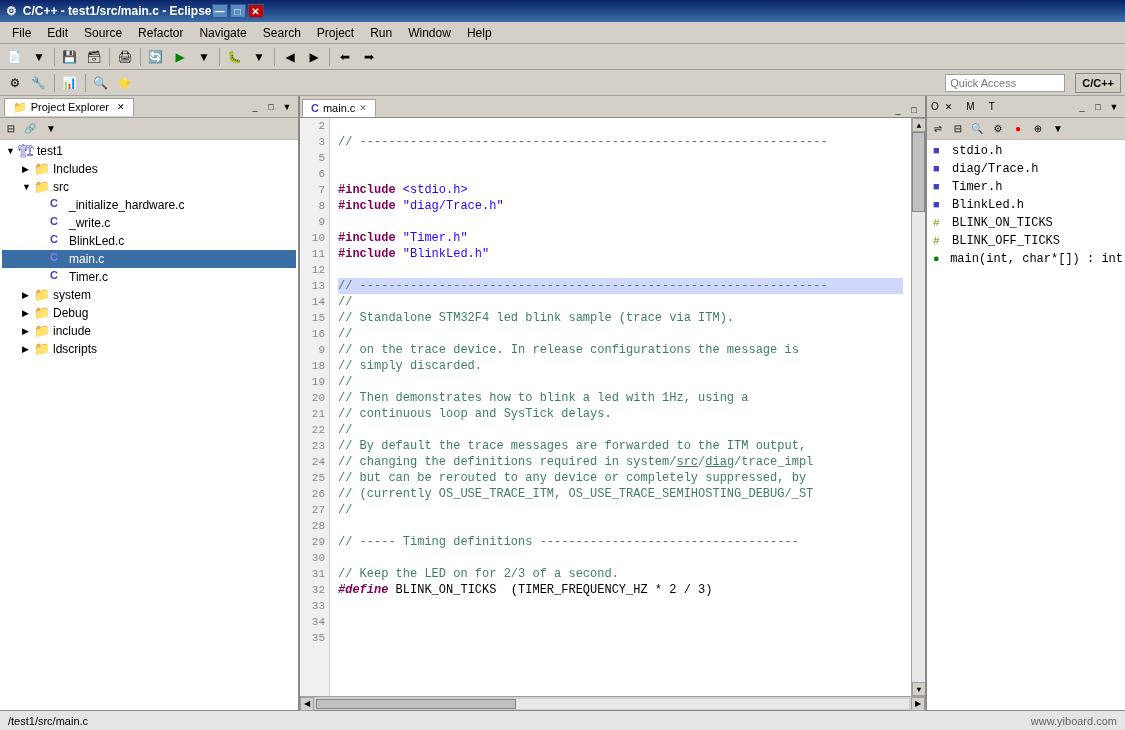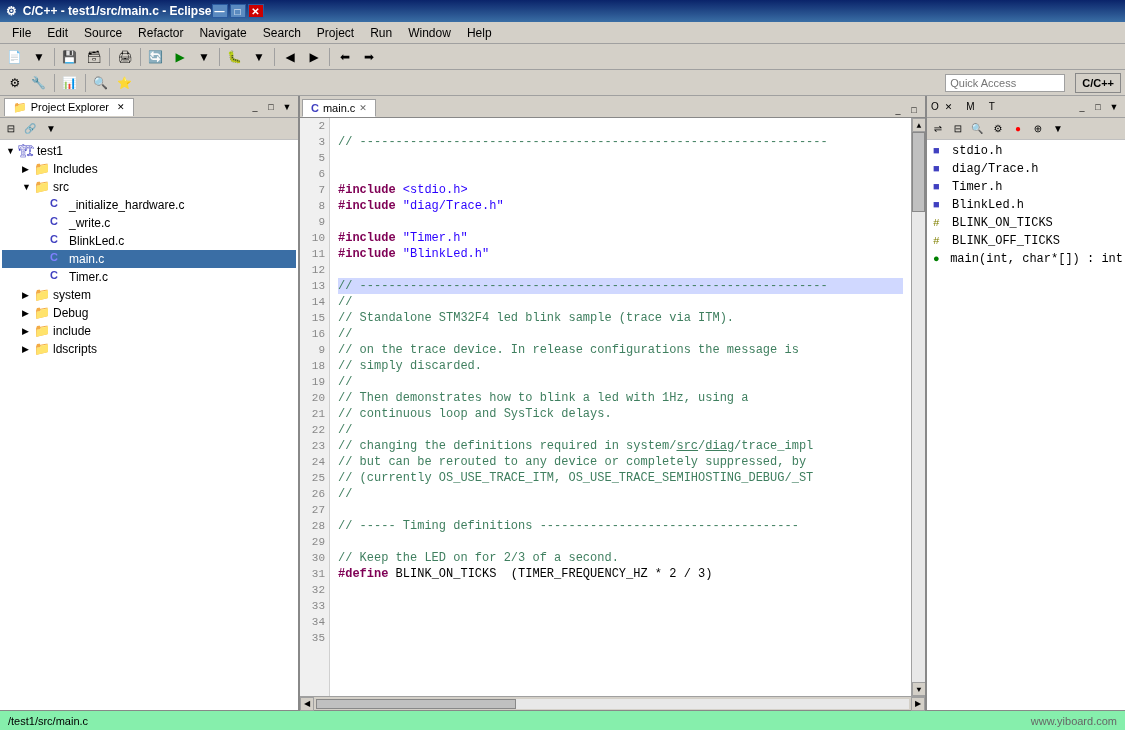--- a/index.html
+++ b/index.html
@@ -212,21 +212,21 @@
       line-height: 16px;
       color: #000;
       background: white;
     }
     .code-line { white-space: pre; min-height: 16px; }
     .code-line.highlighted { background: #d0d8ff; }
     .c-comment { color: #3f7f5f; }
     .c-include { color: #7f0055; font-weight: bold; }
     .c-string { color: #2a00ff; }
     .c-angle { color: #2a00ff; }
-    .c-define { color: #7f0055; font-weight: bold; }
+    .c-define { color: #7f0055; font-weight: bold; font-style: italic; }
 
     .editor-scrollbar-h {
       height: 14px;
       background: #d4d0c8;
       border-top: 1px solid #a0a0a0;
       display: flex; align-items: center;
     }
 
     
     #right-panel {
@@ -266,21 +266,21 @@
       cursor: pointer;
       white-space: nowrap;
     }
     .outline-icon { width: 16px; margin-right: 3px; font-size: 11px; }
     .icon-h { color: #4040c0; font-weight: bold; }
     .icon-hash { color: #808000; }
     .icon-dot { color: #008000; }
 
     
     #status-bar {
-      background: #86efac;
+      background: #e5e5e5;
       height: 20px;
       display: flex;
       align-items: center;
       padding: 0 8px;
       border-top: 1px solid #888;
       font-size: 11px;
       justify-content: space-between;
     }
 
     
@@ -515,20 +515,21 @@
         <div class="code-line highlighted"><span class="c-comment">// -----------------------------------------------------------------</span></div>
         <div class="code-line c-comment">//</div>
         <div class="code-line c-comment">// Standalone STM32F4 led blink sample (trace via ITM).</div>
         <div class="code-line c-comment">//</div>
         <div class="code-line c-comment">// on the trace device. In release configurations the message is</div>
         <div class="code-line c-comment">// simply discarded.</div>
         <div class="code-line c-comment">//</div>
         <div class="code-line c-comment">// Then demonstrates how to blink a led with 1Hz, using a</div>
         <div class="code-line c-comment">// continuous loop and SysTick delays.</div>
         <div class="code-line c-comment">//</div>
+        <div class="code-line c-comment">// By default the trace messages are forwarded to the ITM output,</div>
         <div class="code-line c-comment">// changing the definitions required in system/<span style="text-decoration:underline;">src</span>/<span style="text-decoration:underline;">diag</span>/trace_impl</div>
         <div class="code-line c-comment">// but can be rerouted to any device or completely suppressed, by</div>
         <div class="code-line c-comment">// (currently OS_USE_TRACE_ITM, OS_USE_TRACE_SEMIHOSTING_DEBUG/_ST</div>
         <div class="code-line c-comment">//</div>
         <div class="code-line">&nbsp;</div>
         <div class="code-line c-comment">// ----- Timing definitions ------------------------------------</div>
         <div class="code-line">&nbsp;</div>
         <div class="code-line c-comment">// Keep the LED on for 2/3 of a second.</div>
         <div class="code-line"><span class="c-define">#define</span> BLINK_ON_TICKS  (TIMER_FREQUENCY_HZ * 2 / 3)</div>
       </div>

